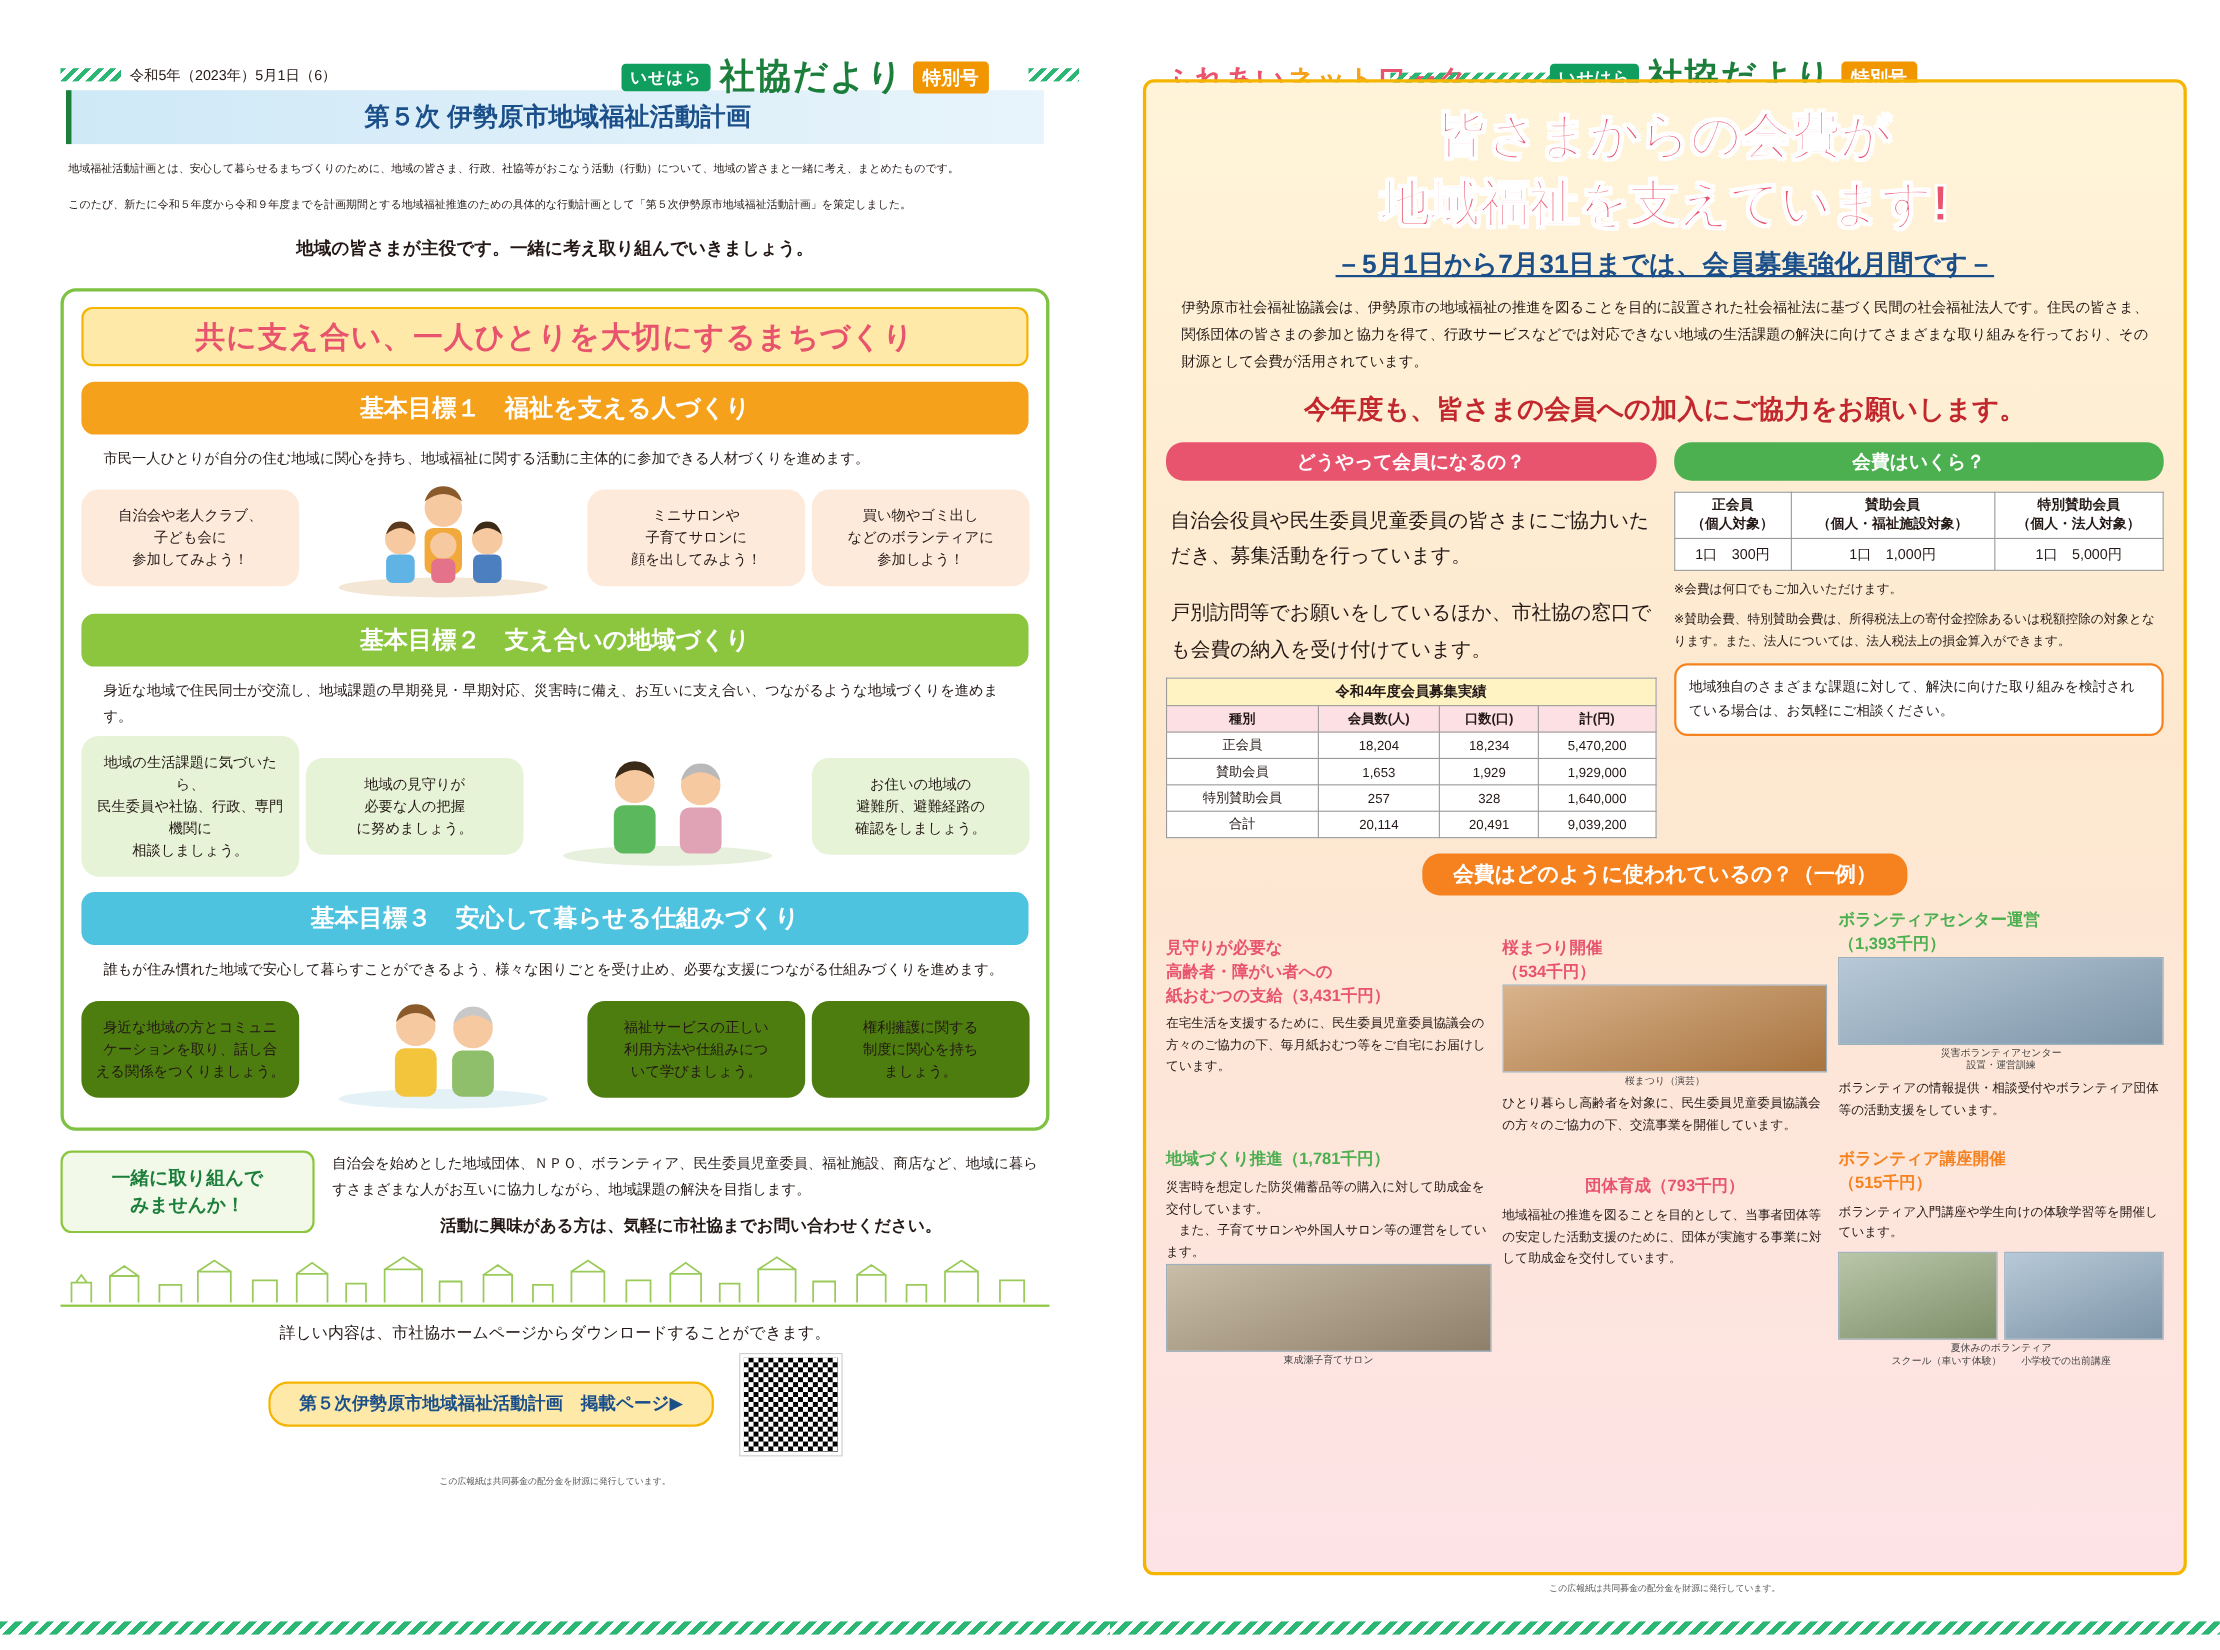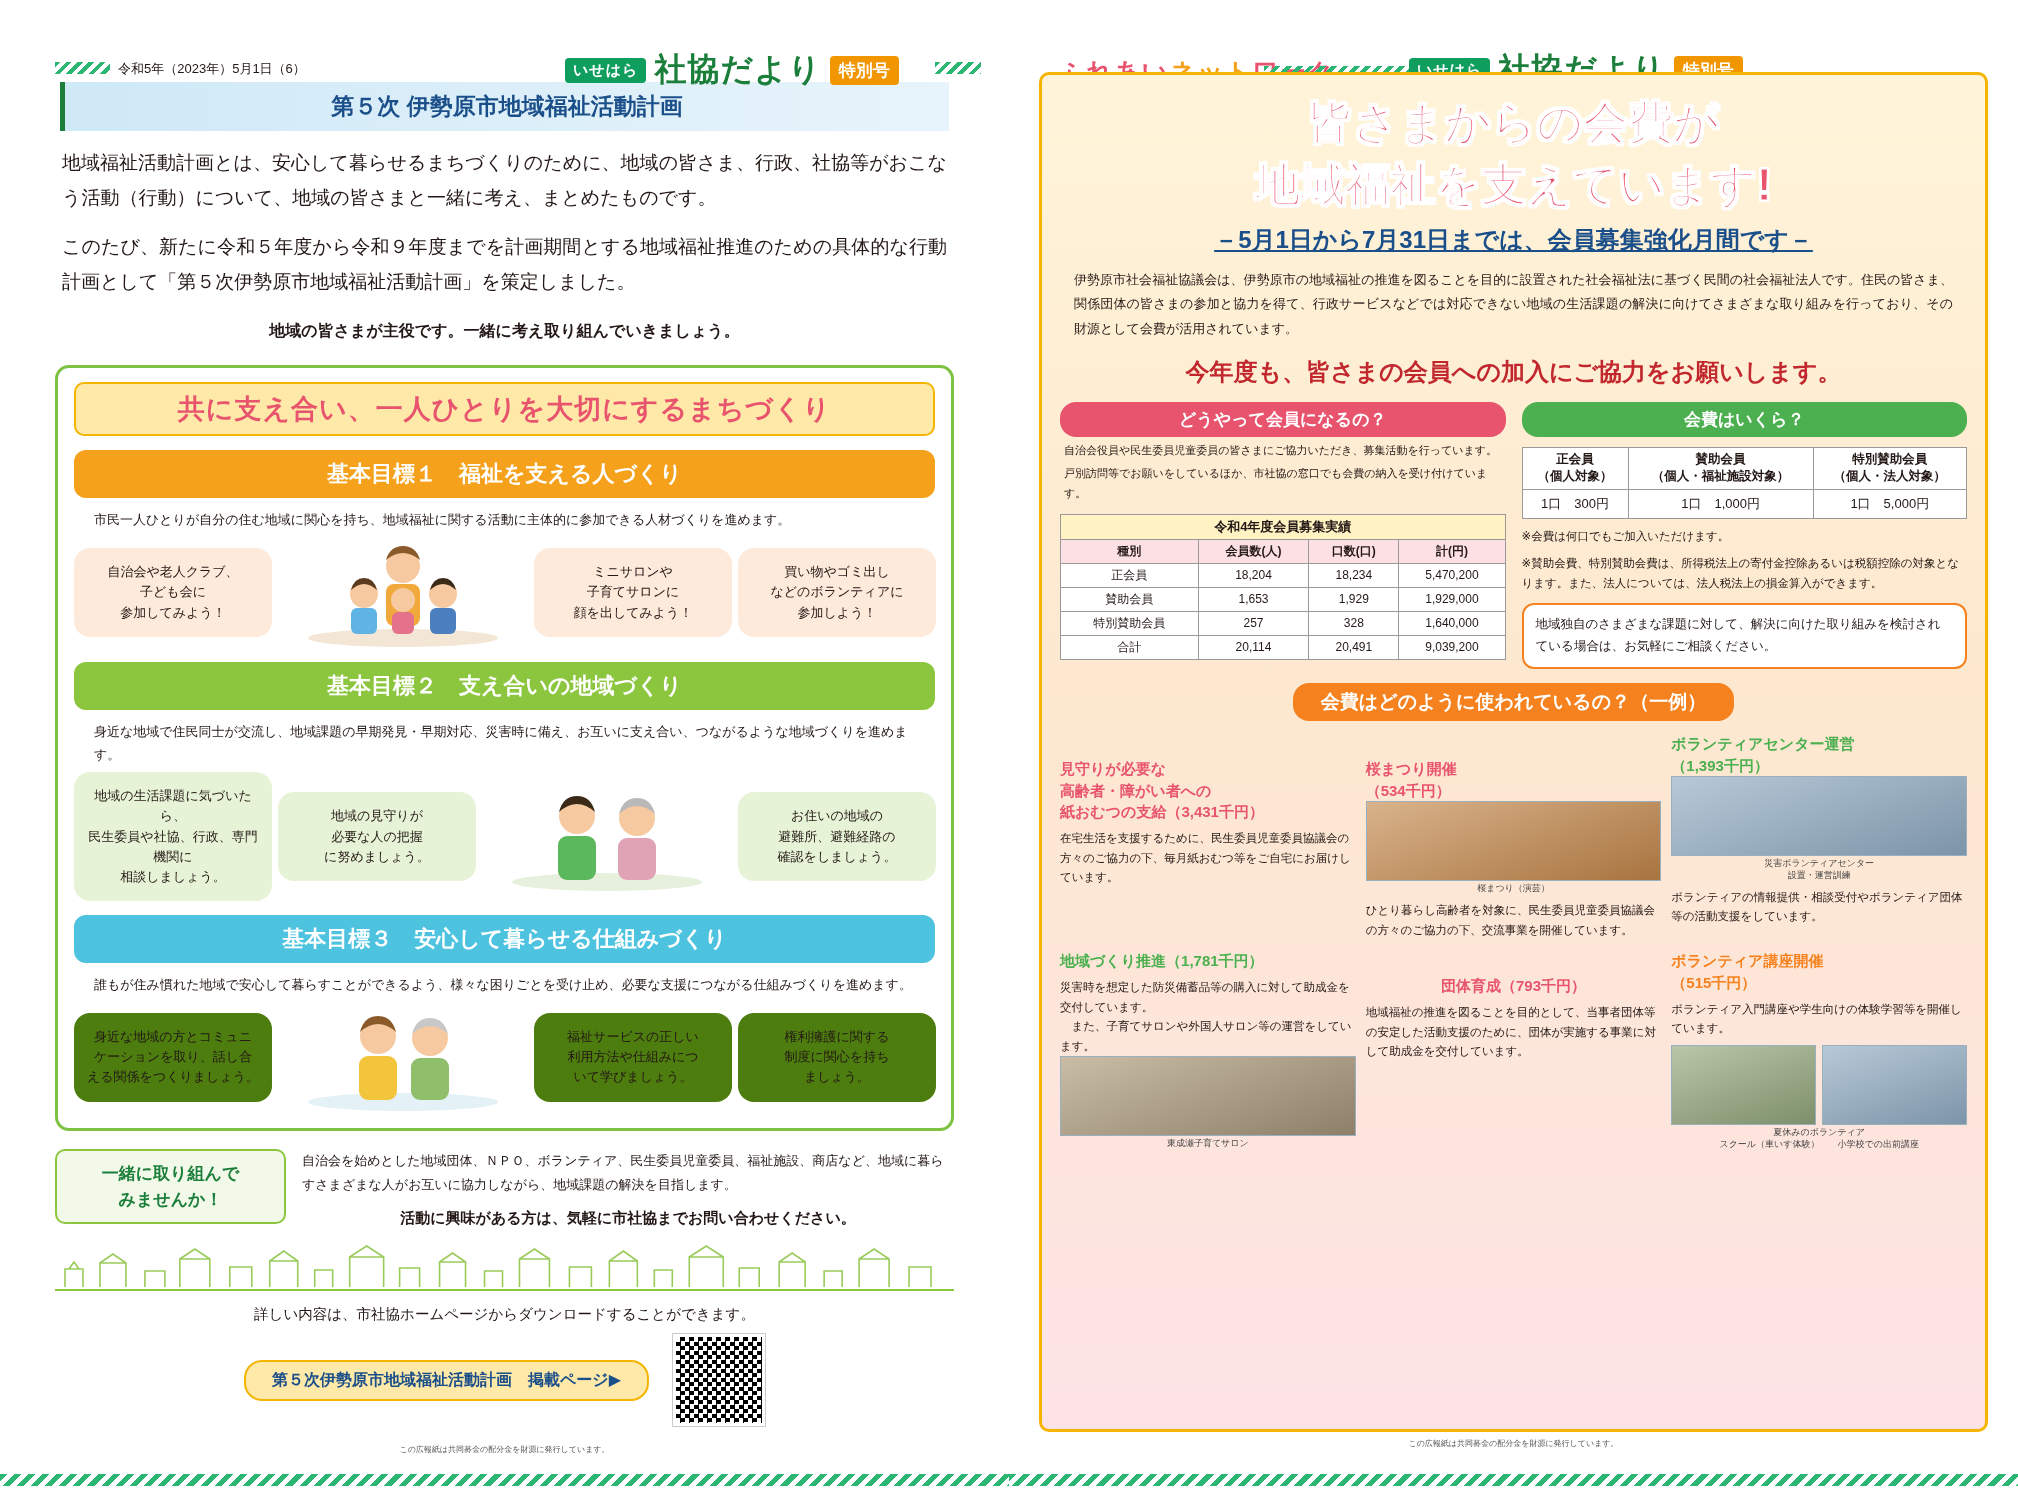--- a/index.html
+++ b/index.html
@@ -44,21 +44,21 @@
   }
 
   
   .lp-title{
     margin:20px 60px 0 60px;
     background:linear-gradient(to right,#cfe9f7,#e8f4fb);
     border-left:5px solid #1b7f3b;
     text-align:center;font-size:23px;font-weight:bold;color:#1b4f8a;
     padding:9px 0;
   }
-  .lp-para{margin:14px 62px 0 62px;font-size:19px;line-height:1.85;text-align:justify;}
+  .lp-para{margin:14px 62px 0 62px;font-size:10px;line-height:1.85;text-align:justify;}
   .lp-lead{margin:16px 0 0 0;text-align:center;font-size:16px;font-weight:bold;}
 
   .green-box{
     margin:20px 55px 0 55px;border:3px solid #7dc242;border-radius:14px;
     background:#ffffff;padding:14px 16px 16px 16px;
   }
   .slogan{
     background:#ffe9a8;border:2px solid #f5b400;border-radius:10px;
     text-align:center;font-size:27px;font-weight:bold;color:#e8546e;
     padding:7px 0;letter-spacing:1px;
@@ -136,21 +136,21 @@
     font-size:17px;font-weight:bold;padding:6px 0;
   }
   .cap-green{
     background:#4caf50;color:#fff;border-radius:16px;text-align:center;
     font-size:17px;font-weight:bold;padding:6px 0;
   }
   .cap-orange{
     background:#f5821f;color:#fff;border-radius:16px;text-align:center;
     font-size:19px;font-weight:bold;padding:6px 28px;display:inline-block;
   }
-  .col p{font-size:11px;line-height:1.8;margin:4px 4px 0 4px;}
+  .col p{font-size:18px;line-height:1.8;margin:20px 4px 0 4px;}
   table{border-collapse:collapse;width:100%;font-size:12px;background:#fff;}
   table th,table td{border:1px solid #999;padding:3px 4px;text-align:center;}
   .tbl-title{background:#fff3c4;font-weight:bold;font-size:13px;}
   .tbl-head{background:#fde0e4;font-weight:bold;}
   .fee-tbl th{background:#fff;font-weight:bold;font-size:12.5px;line-height:1.4;}
   .fee-tbl td{font-size:13px;padding:5px 4px;}
   .note{font-size:11.5px;line-height:1.7;margin-top:8px;}
   .callout{
     margin-top:10px;border:2px solid #f5821f;border-radius:12px;background:#fff;
     font-size:12.5px;line-height:1.75;padding:9px 12px;

